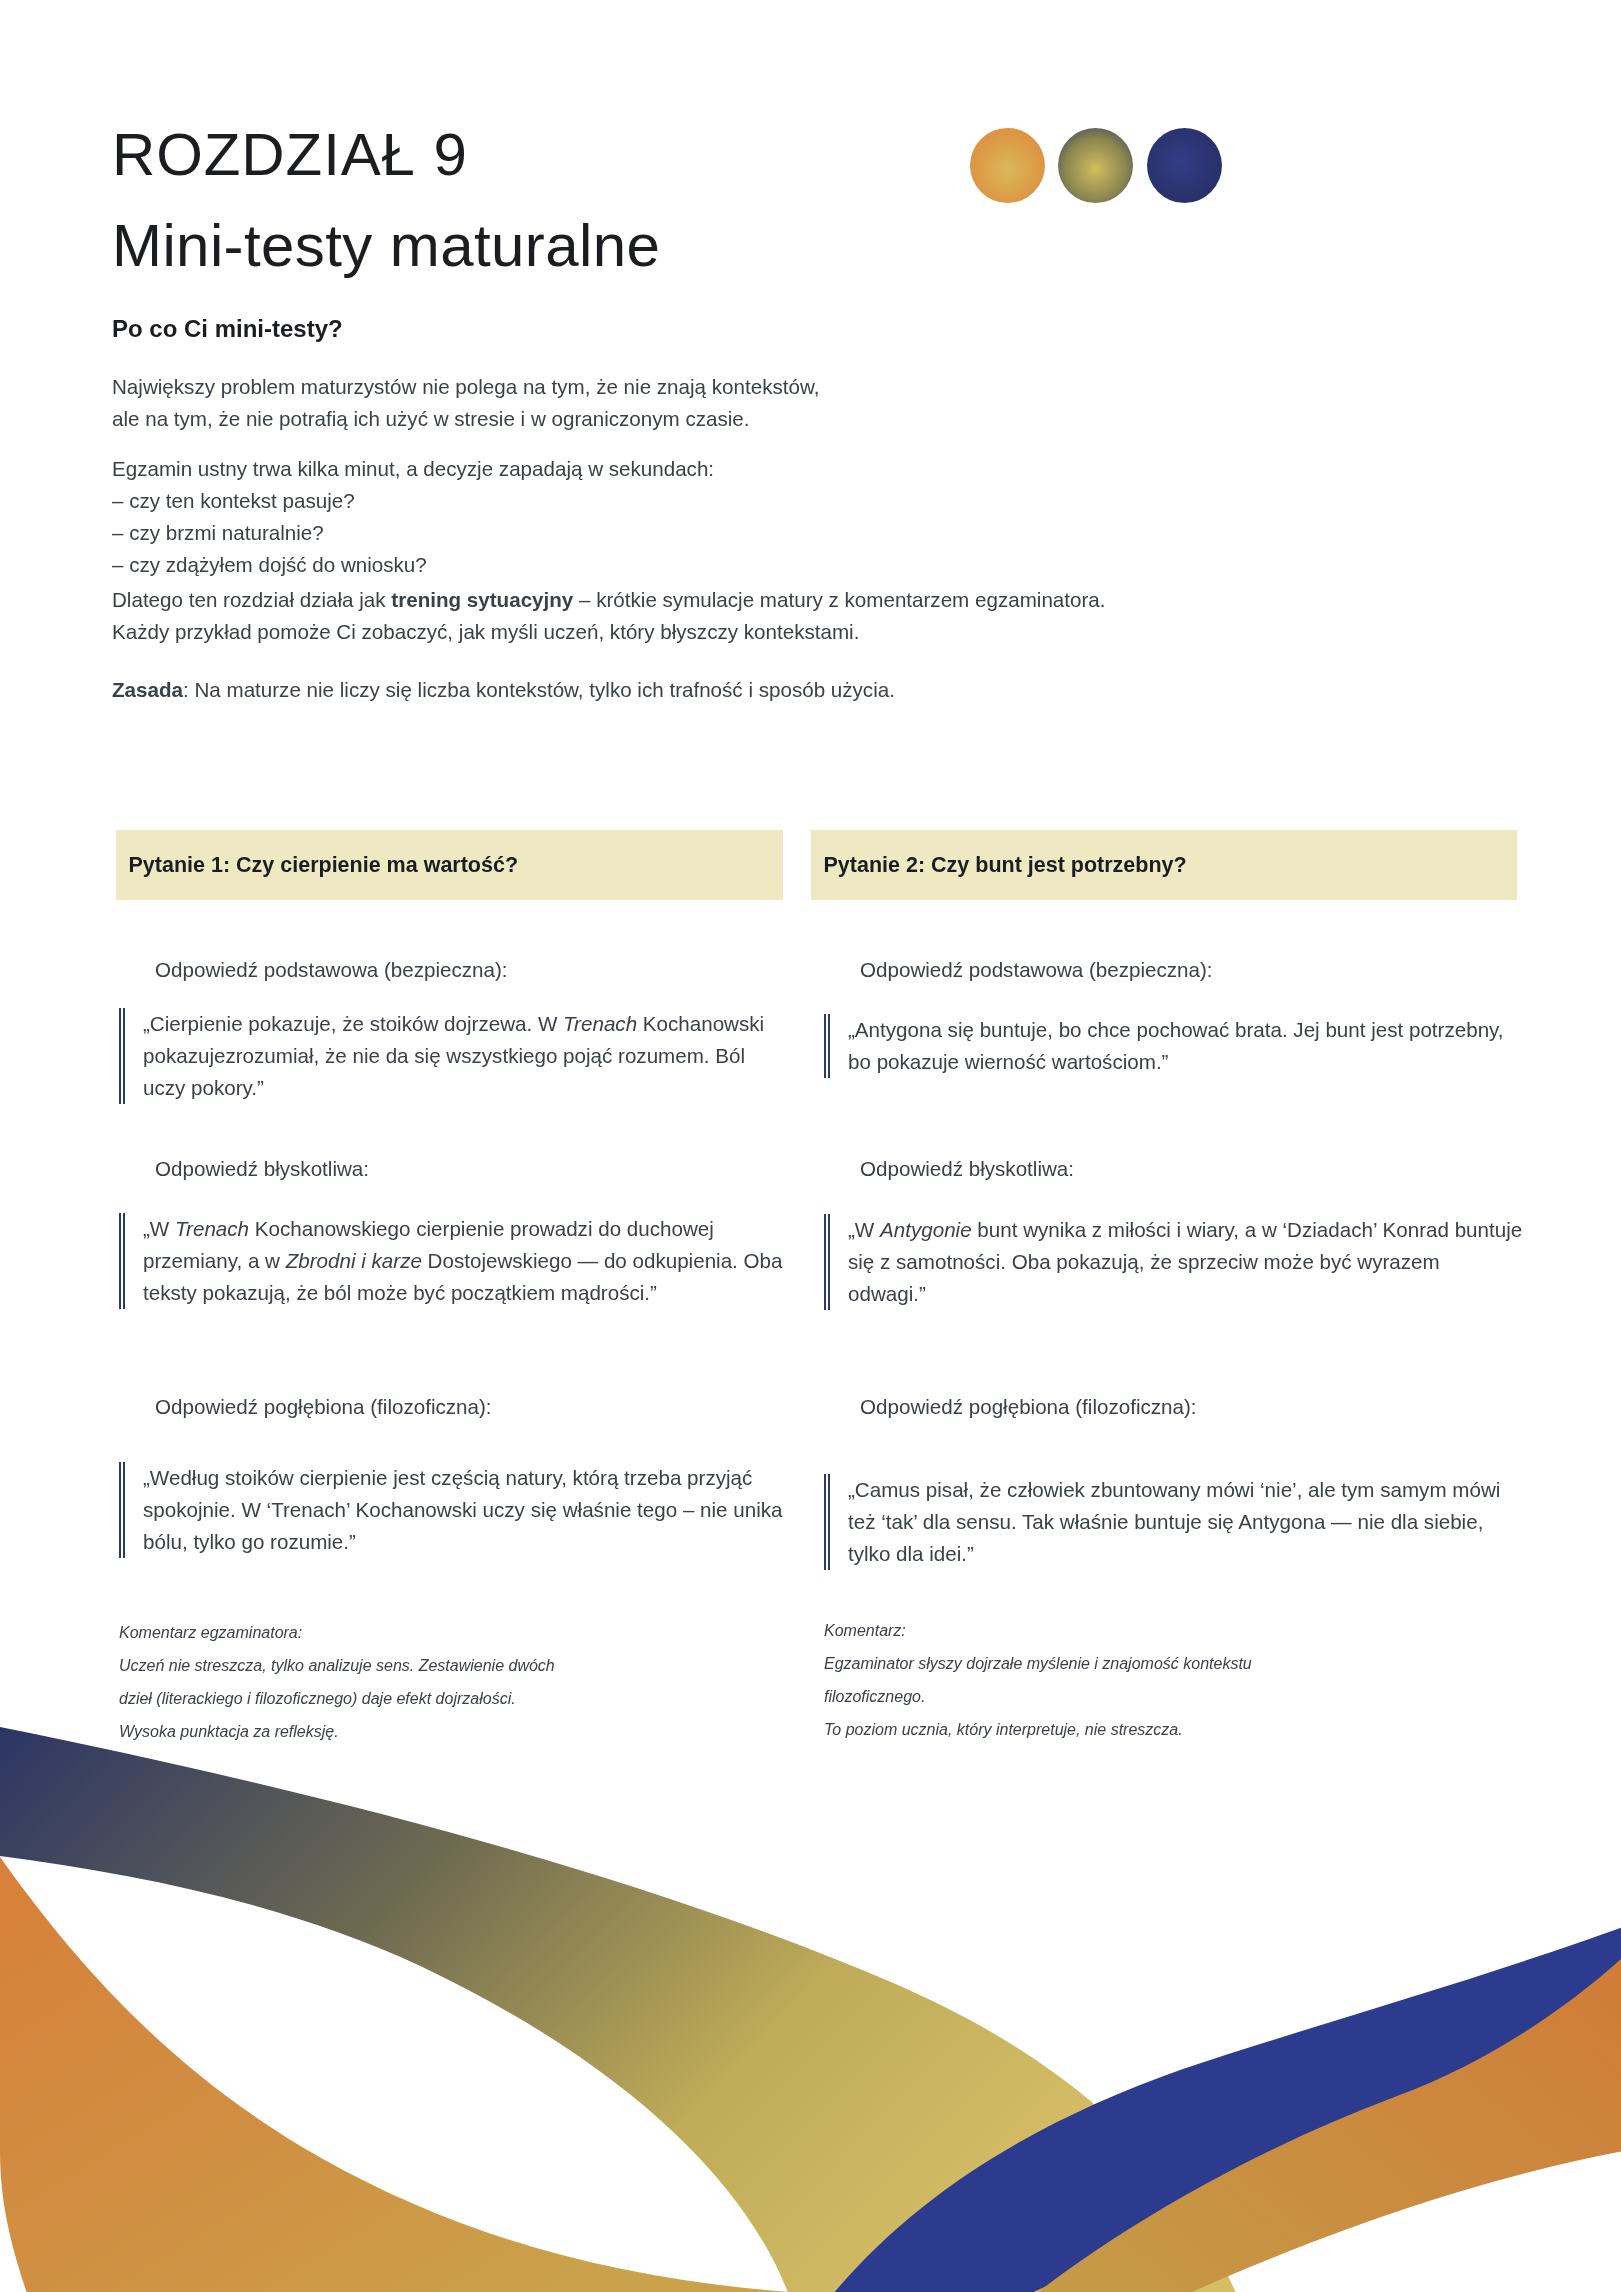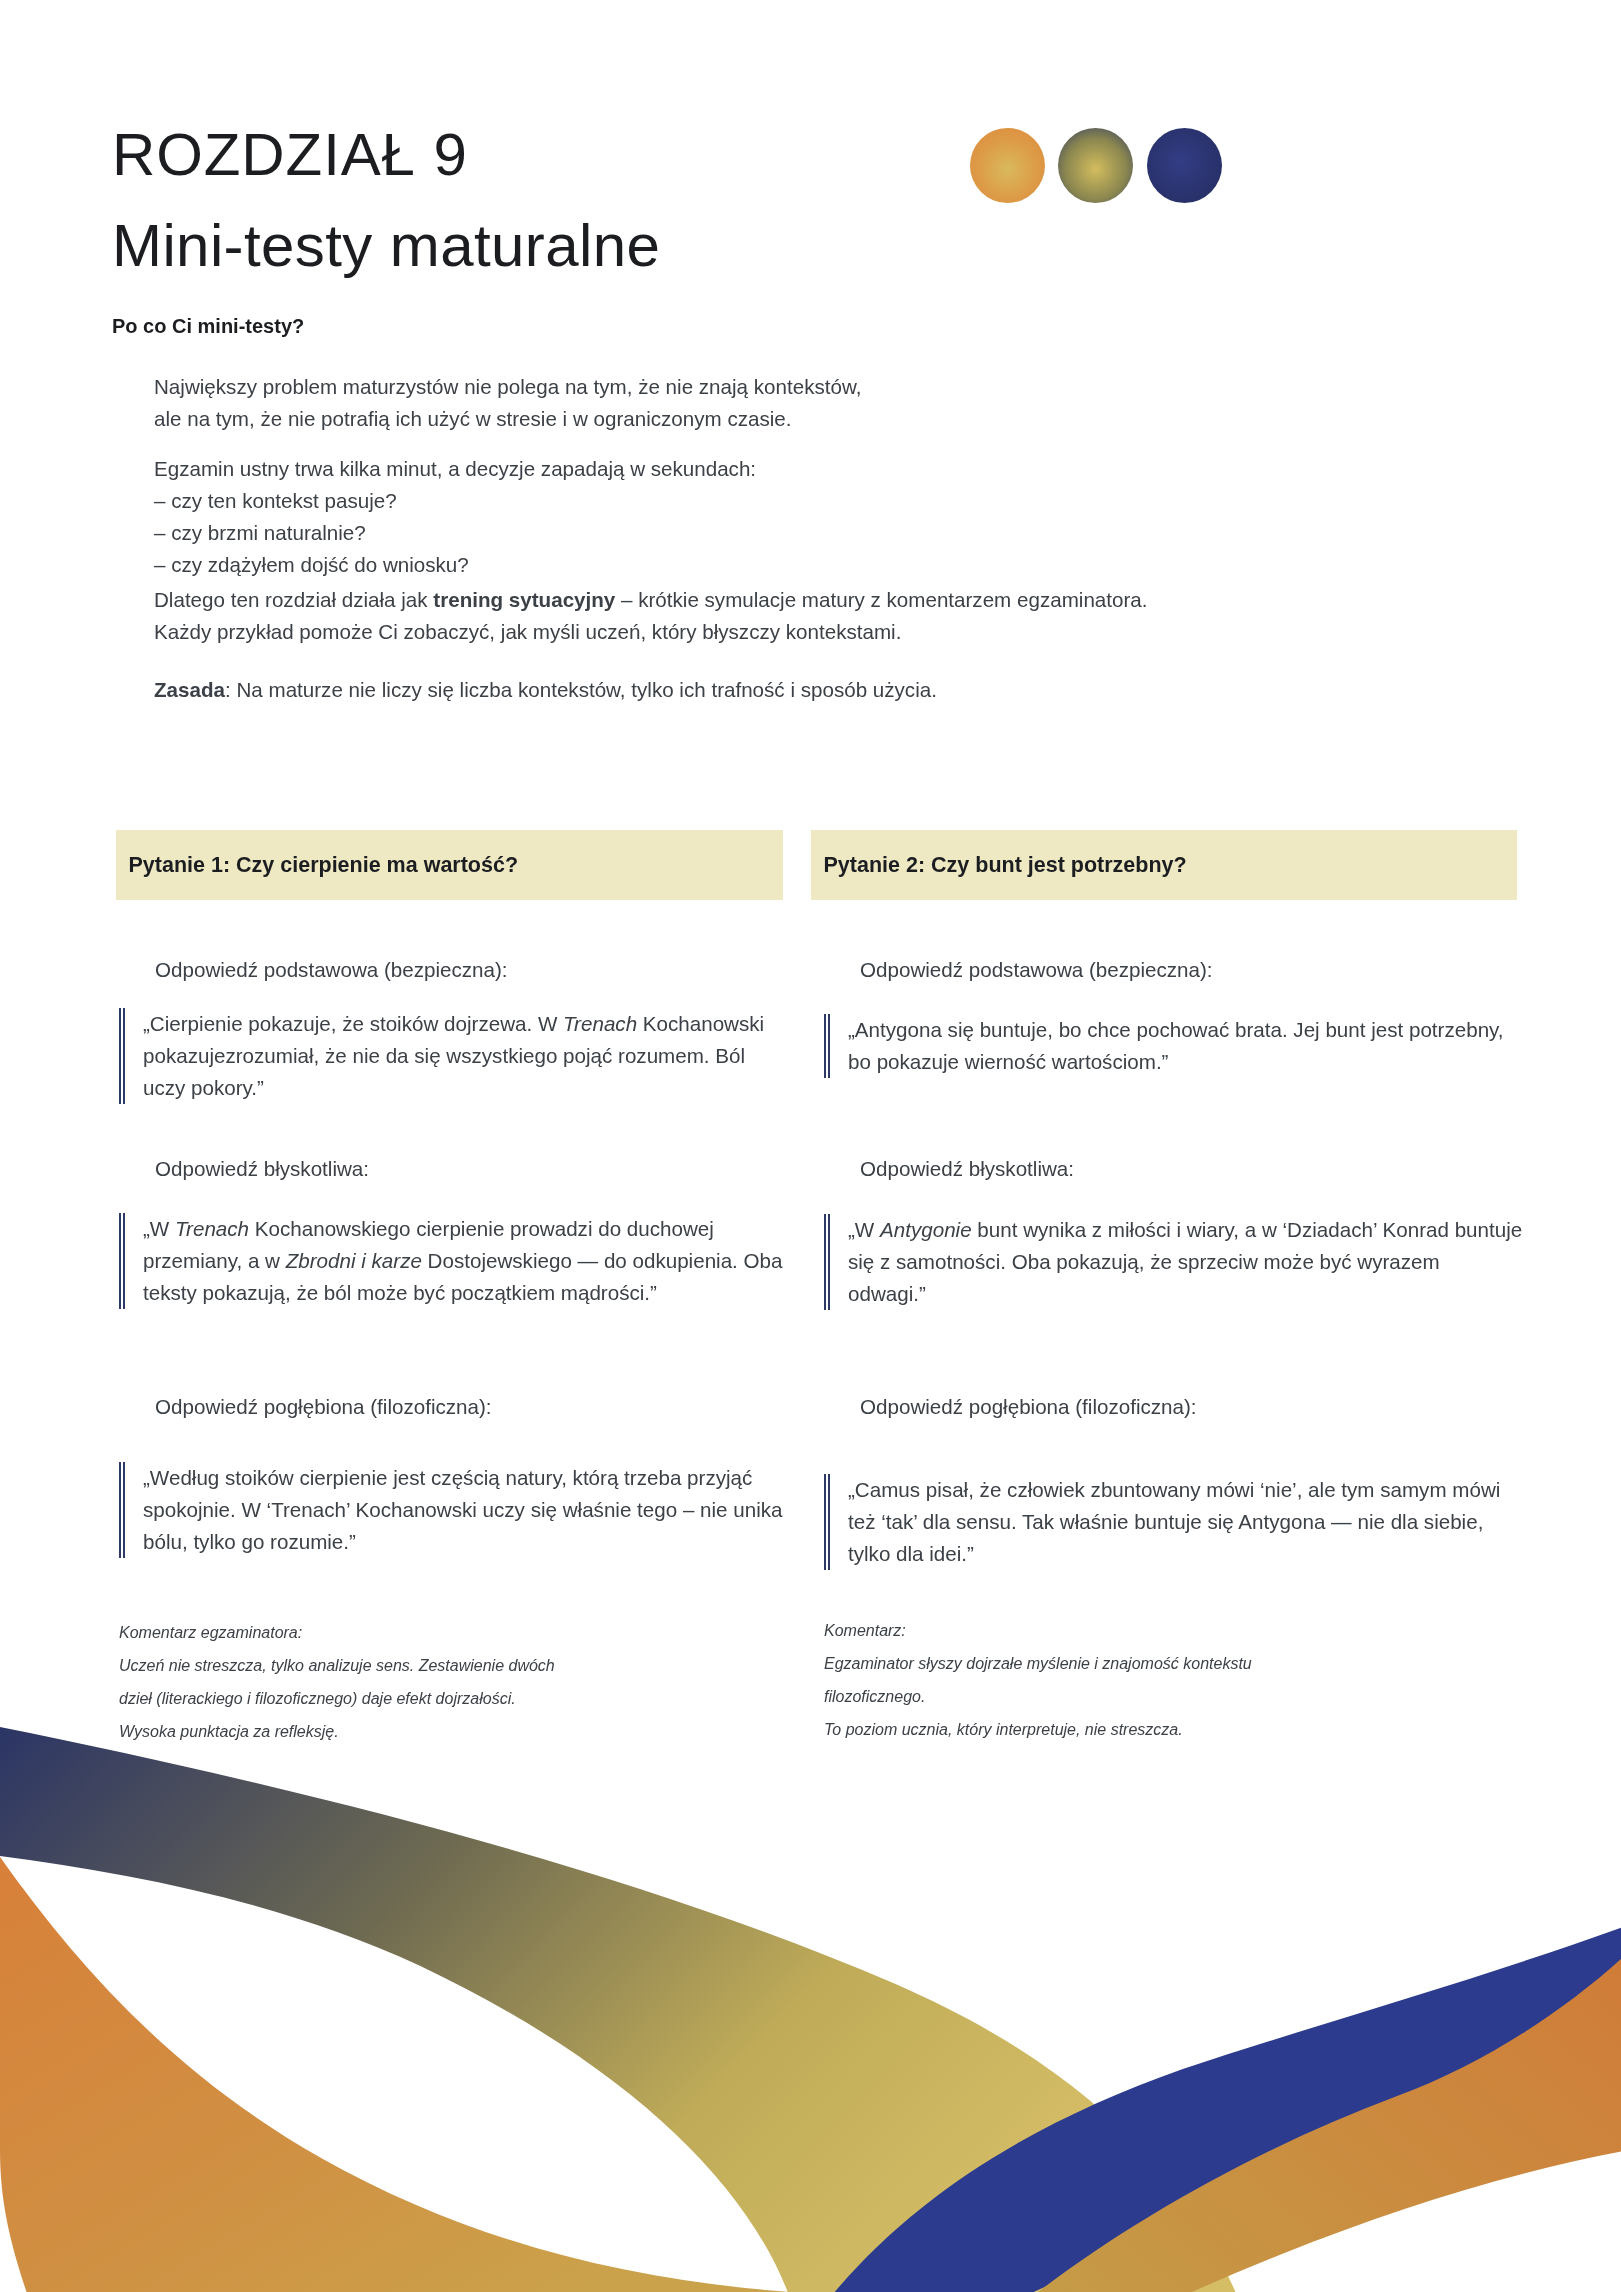--- a/index.html
+++ b/index.html
@@ -30,28 +30,27 @@
     font-size:60px;line-height:1.1;font-weight:400;
     color:var(--ink);letter-spacing:0.4px;
   }
   .spheres{left:970px;top:128px;display:flex;gap:13.4px;}
   .sphere{width:75px;height:75px;border-radius:50%;}
   .sphere-1{background:radial-gradient(circle at 50% 55%, #d9b95c 0%, #dd9a46 55%, #dd8a3f 100%);}
   .sphere-2{background:radial-gradient(circle at 50% 55%, #d3bd5e 0%, #8a864f 55%, #2d3767 100%);}
   .sphere-3{background:radial-gradient(circle at 45% 45%, #333d85 0%, #283169 70%, #242c60 100%);}
   .intro-heading{
     left:112px;top:315px;
-    font-size:20px;font-weight:700;color:var(--ink);
+    font-size:24px;font-weight:700;color:var(--ink);
   }
   .para{
     left:112px;
     font-size:20.6px;line-height:32px;
     white-space:pre-line;
     color:var(--body);
-    margin-left:42px;
   }
   .section-heading{
     left:112px;top:738px;
     font-size:25px;font-weight:700;color:var(--ink);
   }
   .qbar{
     top:830px;height:70px;
     background:var(--beige);
     display:flex;align-items:center;
     padding-left:12.5px;

